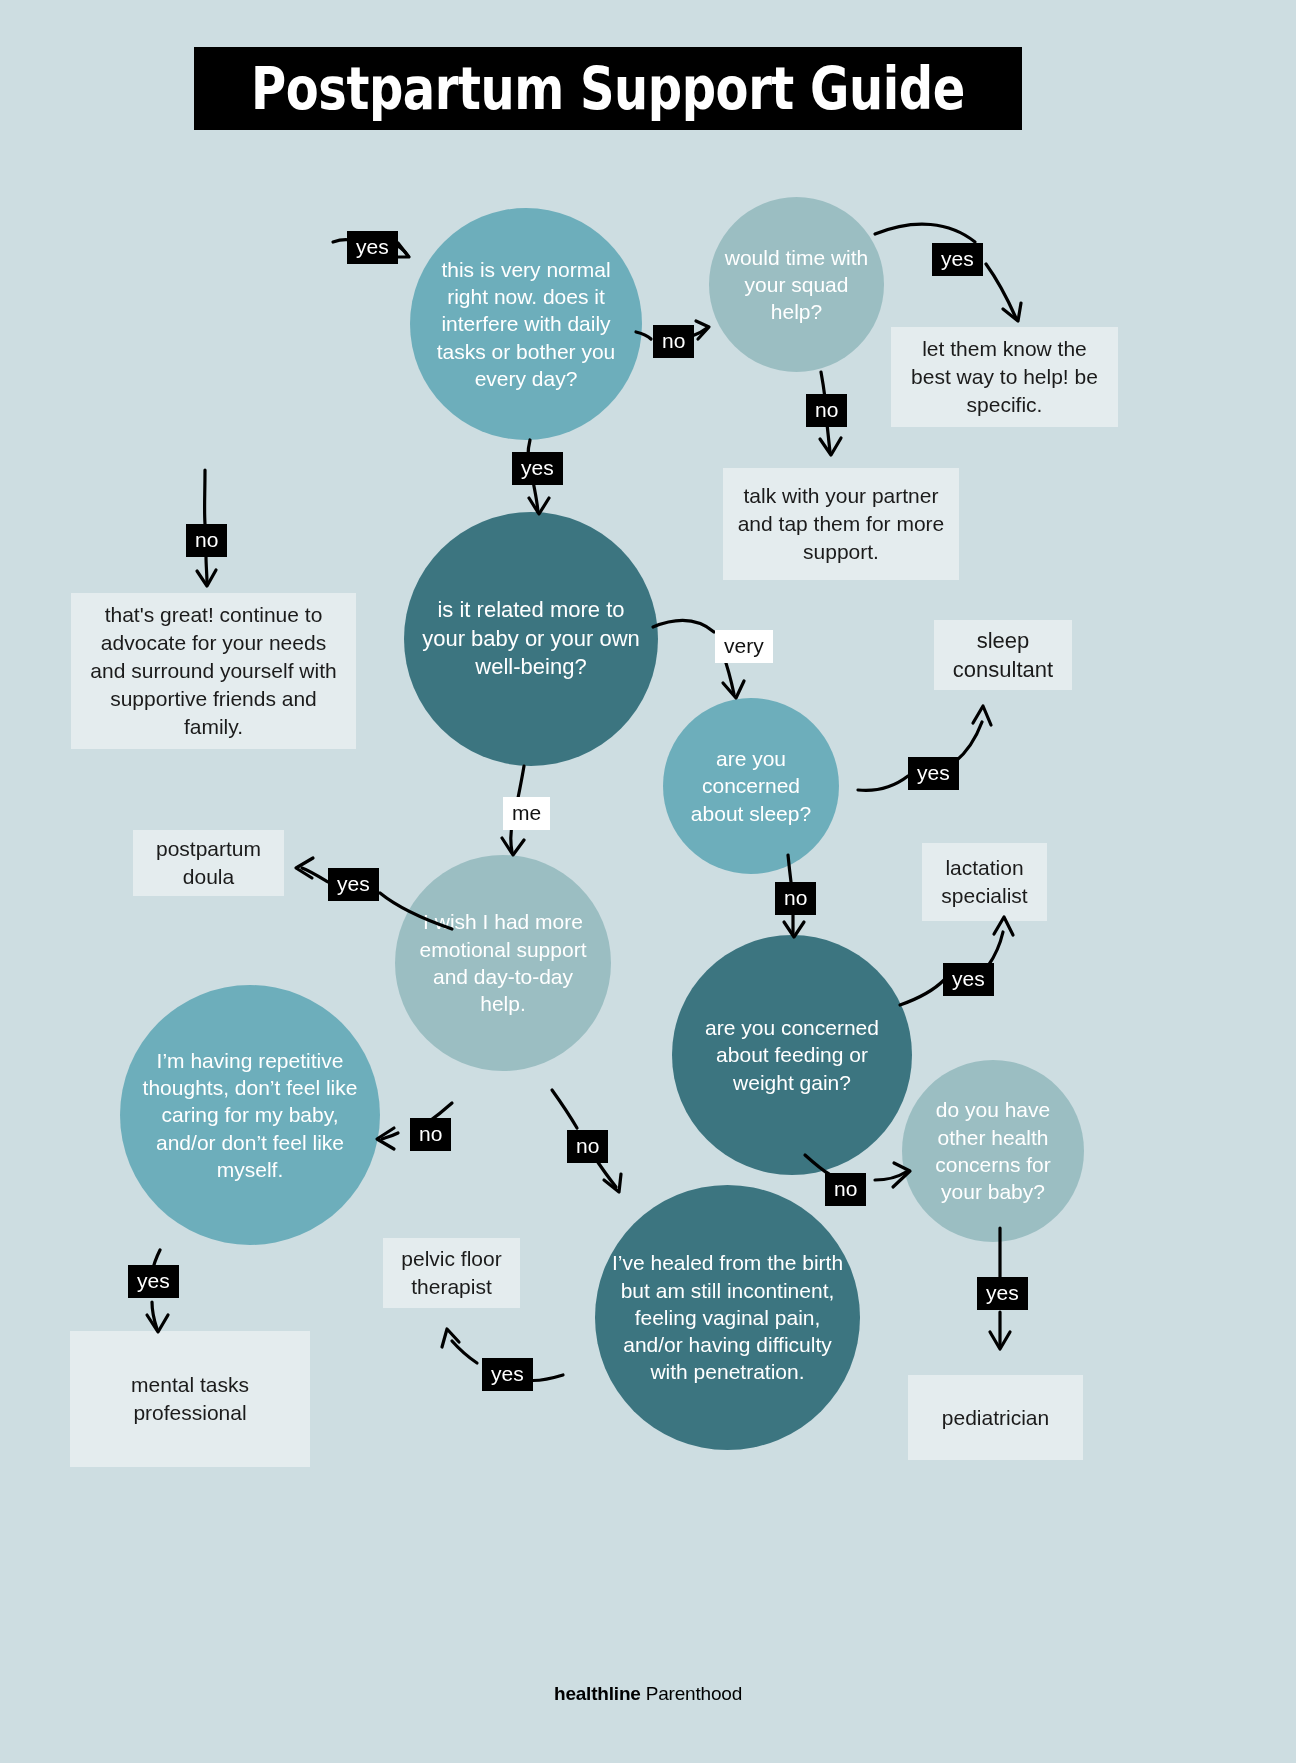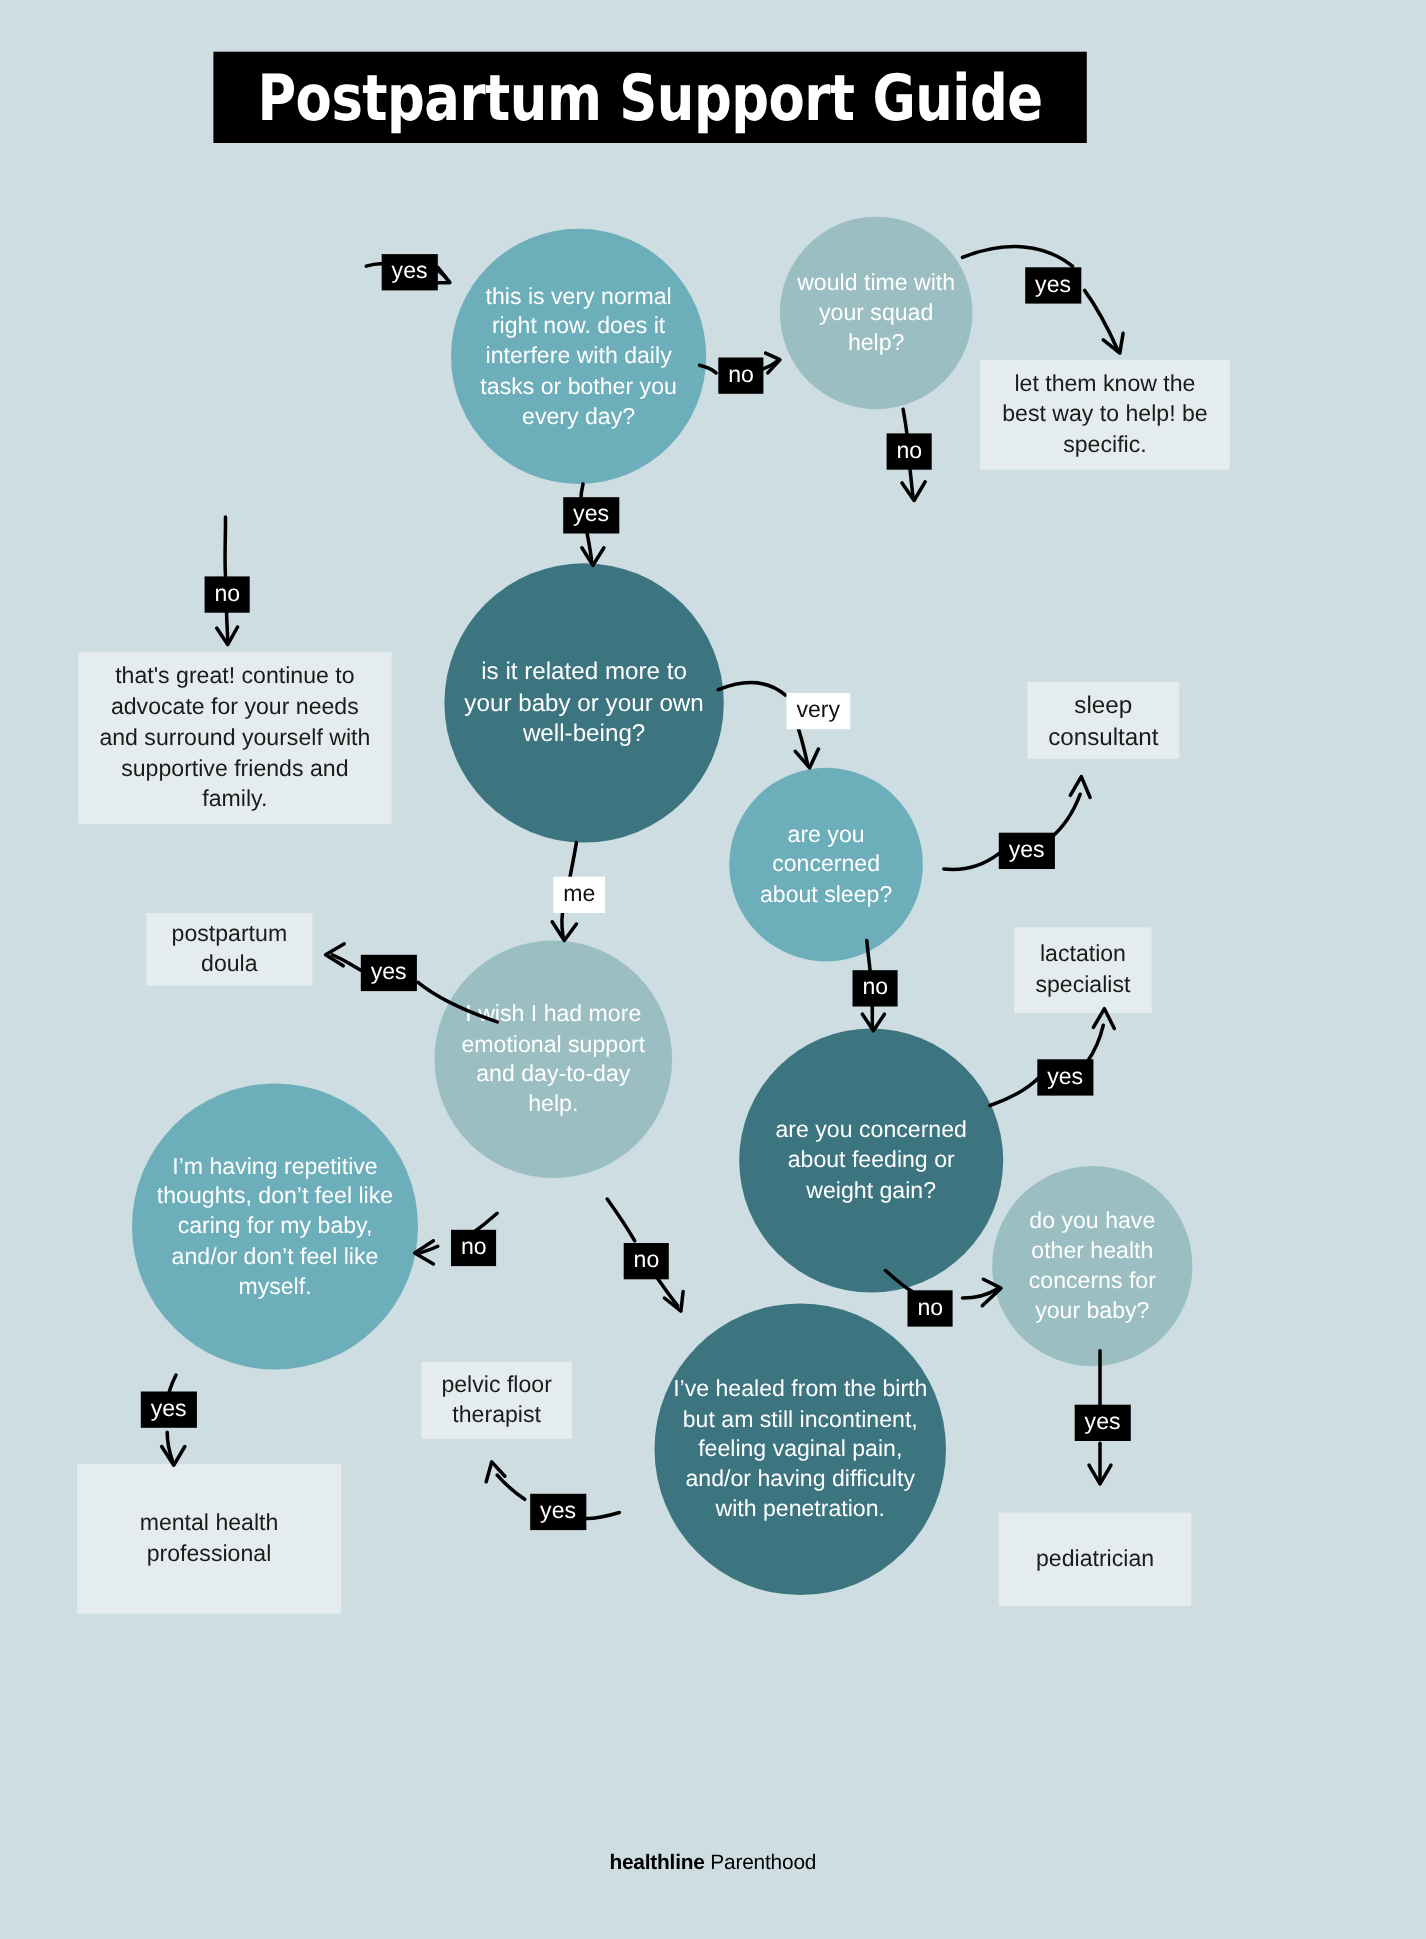--- a/index.html
+++ b/index.html
@@ -10,21 +10,21 @@
     overflow:hidden;
     position:relative;
   }
   #stage{position:absolute;left:0;top:0;width:1296px;height:1763px;}
 
   
   .title-bar{
     position:absolute;
     background:#000;
     display:flex;align-items:center;justify-content:center;
-    padding:0 16px;
+    padding:0 33px;
   }
   .title-bar .txt{
     color:#fff;
     font-family:"DejaVu Sans Condensed","Liberation Sans",sans-serif;
     font-weight:700;
     font-size:58px;
     letter-spacing:-0.5px;
     line-height:1;
     transform:scaleX(0.92);
     white-space:nowrap;
@@ -204,35 +204,38 @@
   </div>
 
   <div class="box" style="left:71px;top:593px;width:285px;height:156px;font-size:21px;">
     <div class="inner">that's great! continue to advocate for your needs and surround yourself with supportive friends and family.</div>
   </div>
 
   <div class="box" style="left:891px;top:327px;width:227px;height:100px;font-size:21px;">
     <div class="inner">let them know the best way to help! be specific.</div>
   </div>
 
+  <div class="box" style="left:723px;top:468px;width:236px;height:112px;font-size:21px;">
+    <div class="inner">talk with your partner and tap them for more support.</div>
+  </div>
 
   <div class="box" style="left:934px;top:620px;width:138px;height:70px;font-size:22px;">
     <div class="inner">sleep consultant</div>
   </div>
 
   <div class="box" style="left:922px;top:843px;width:125px;height:78px;font-size:21px;">
     <div class="inner">lactation specialist</div>
   </div>
 
   <div class="box" style="left:133px;top:830px;width:151px;height:66px;font-size:21px;">
     <div class="inner">postpartum doula</div>
   </div>
 
   <div class="box" style="left:70px;top:1331px;width:240px;height:136px;font-size:21px;">
-    <div class="inner">mental health professional</div>
+    <div class="inner">mental tasks professional</div>
   </div>
 
   <div class="box" style="left:383px;top:1238px;width:137px;height:70px;font-size:21px;">
     <div class="inner">pelvic floor therapist</div>
   </div>
 
   <div class="box" style="left:908px;top:1375px;width:175px;height:85px;font-size:21px;">
     <div class="inner">pediatrician</div>
   </div>
 

